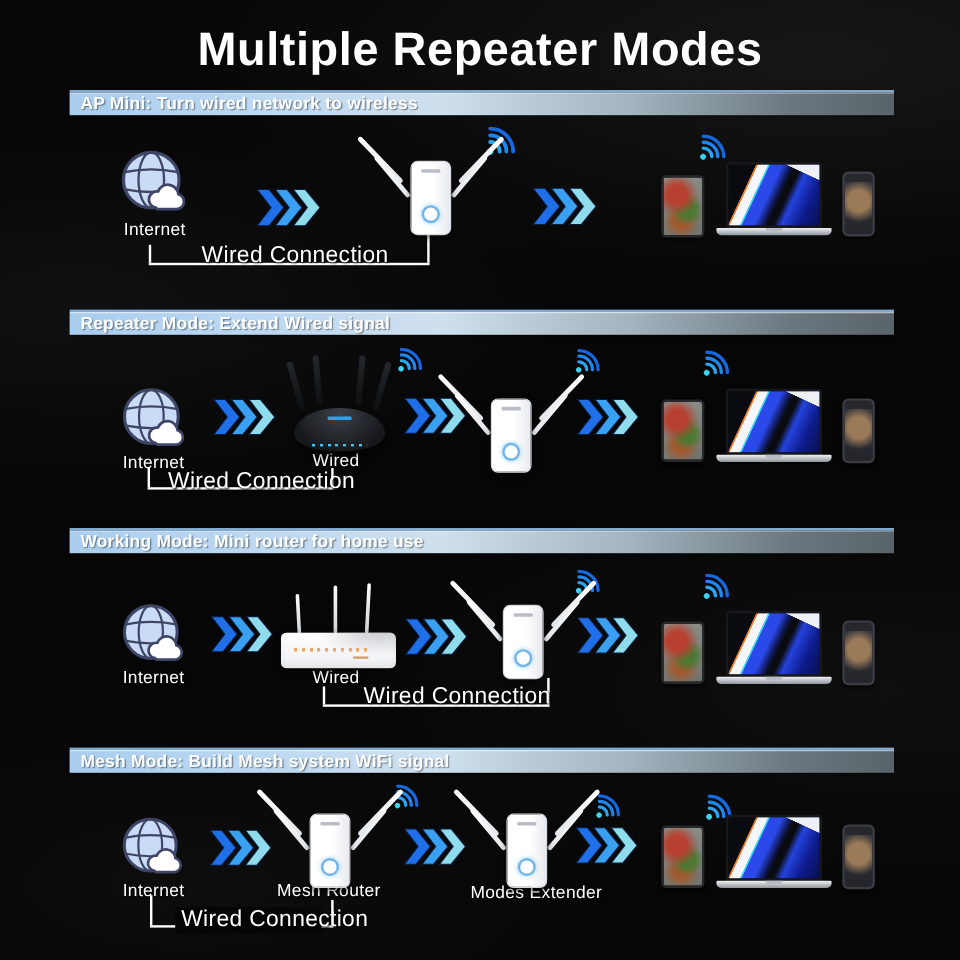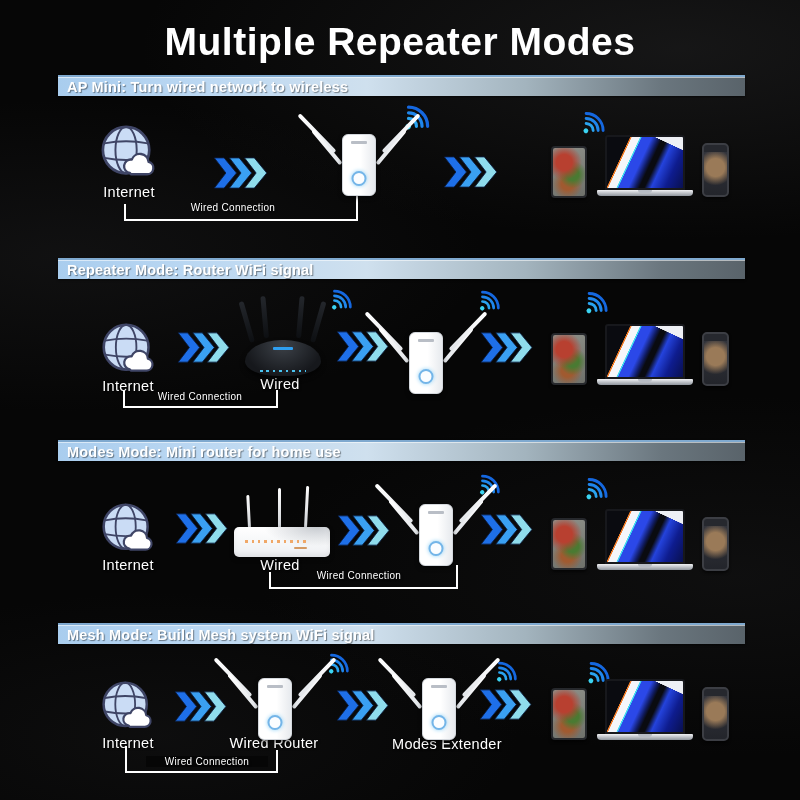--- a/index.html
+++ b/index.html
@@ -23,21 +23,21 @@
     border-top:2px solid #7fa9cf;
     box-shadow:inset 0 1px 0 rgba(255,255,255,.55), 0 1px 2px rgba(0,0,0,.6);
     color:#fff;font-size:14.5px;font-weight:bold;line-height:20px;padding-left:9px;
     text-shadow:1px 1px 1px rgba(0,0,0,.45);letter-spacing:.2px;
   }
   .nlabel{
     position:absolute;color:#fff;font-size:14.5px;text-align:center;letter-spacing:.3px;
     text-shadow:1px 1px 2px rgba(0,0,0,.9);white-space:nowrap;
   }
   .wlabel{
-    position:absolute;color:#fff;font-size:10px;text-align:center;letter-spacing:.3px;
+    position:absolute;color:#fff;font-size:19px;text-align:center;letter-spacing:.3px;
     text-shadow:1px 1px 2px rgba(0,0,0,.9);white-space:nowrap;
   }
   .wlabel.onln{background:#060606;z-index:3;padding:0 5px;}
   .vline{position:absolute;width:2px;background:#fff;}
   .hline{position:absolute;height:2px;background:#fff;}
   svg.abs{position:absolute;overflow:visible;}
   
   .extender{position:absolute;width:110px;height:110px;}
   .extender .ant{position:absolute;width:4px;border-radius:2px;z-index:1;
     background:linear-gradient(180deg,#ffffff,#e2e5e9);transform-origin:50% 100%;}
@@ -176,21 +176,21 @@
     </svg>
     <div class="tablet" style="left:551px;top:146px"></div>
     <div class="laptop" style="left:597px;top:135px">
       <div class="lap-screen"></div>
       <div class="lap-base"></div>
     </div>
     <div class="phone" style="left:702px;top:143px"></div>
   </div>
 
   <div>
-    <div class="shdr" style="top:258px">Repeater Mode: Router WiFi signal</div>
+    <div class="shdr" style="top:258px">Repeater Mode: Extend Wired signal</div>
 
     <svg class="abs" style="left:100px;top:322px" width="56" height="56" viewBox="0 0 60 60">
       <circle cx="28" cy="27" r="24" fill="#cadcf5" stroke="#3f4566" stroke-width="2.8"></circle>
       <ellipse cx="28" cy="27" rx="11" ry="24" fill="none" stroke="#3f4566" stroke-width="2"></ellipse>
       <path d="M5.5 20 Q28 15.5 50.5 20" fill="none" stroke="#3f4566" stroke-width="2"></path>
       <path d="M5.5 35 Q28 39.5 50.5 35" fill="none" stroke="#3f4566" stroke-width="2"></path>
       <path d="M33 52 h16.5 a6.5 6.5 0 0 0 1.8 -12.8 a9 9 0 0 0 -17.4 -2.4 a7 7 0 0 0 -1.9 13.9 z" fill="#ffffff" stroke="#3f4566" stroke-width="2.4" stroke-linejoin="round"></path>
     </svg>
     <span class="nlabel" style="left:88px;top:378px;width:80px">Internet</span>
 
@@ -266,21 +266,21 @@
     </svg>
     <div class="tablet" style="left:551px;top:333px"></div>
     <div class="laptop" style="left:597px;top:324px">
       <div class="lap-screen"></div>
       <div class="lap-base"></div>
     </div>
     <div class="phone" style="left:702px;top:332px"></div>
   </div>
 
   <div>
-    <div class="shdr" style="top:440px">Modes Mode: Mini router for home use</div>
+    <div class="shdr" style="top:440px">Working Mode: Mini router for home use</div>
 
     <svg class="abs" style="left:100px;top:502px" width="55" height="55" viewBox="0 0 60 60">
       <circle cx="28" cy="27" r="24" fill="#cadcf5" stroke="#3f4566" stroke-width="2.8"></circle>
       <ellipse cx="28" cy="27" rx="11" ry="24" fill="none" stroke="#3f4566" stroke-width="2"></ellipse>
       <path d="M5.5 20 Q28 15.5 50.5 20" fill="none" stroke="#3f4566" stroke-width="2"></path>
       <path d="M5.5 35 Q28 39.5 50.5 35" fill="none" stroke="#3f4566" stroke-width="2"></path>
       <path d="M33 52 h16.5 a6.5 6.5 0 0 0 1.8 -12.8 a9 9 0 0 0 -17.4 -2.4 a7 7 0 0 0 -1.9 13.9 z" fill="#ffffff" stroke="#3f4566" stroke-width="2.4" stroke-linejoin="round"></path>
     </svg>
     <span class="nlabel" style="left:88px;top:557px;width:80px">Internet</span>
 
@@ -382,21 +382,21 @@
       </div>
     </div>
     <svg class="abs" style="left:321px;top:650px" width="30" height="30" viewBox="0 0 40 40">
       <g transform="rotate(45 20 22)">
         <circle cx="20" cy="31" r="3" fill="#3bd4f2"></circle>
         <path class="wf" d="M13.8 24.4 A 8.8 8.8 0 0 1 26.2 24.4" stroke="#2aa4f0" stroke-width="3.6"></path>
         <path class="wf" d="M9.4 20 A 15 15 0 0 1 30.6 20" stroke="#1f86ec" stroke-width="3.6"></path>
         <path class="wf" d="M5 15.6 A 21.2 21.2 0 0 1 35 15.6" stroke="#1568e0" stroke-width="3.6"></path>
       </g>
     </svg>
-    <span class="nlabel" style="left:229px;top:735px;width:90px">Wired Router</span>
+    <span class="nlabel" style="left:229px;top:735px;width:90px">Mesh Router</span>
 
     <svg class="abs" style="left:337px;top:690px" width="52" height="31" viewBox="0 0 60 36">
       <path d="M0 1 L11 1 L25 18 L11 35 L0 35 L13 18 Z" fill="#1e6fe8" stroke="#0b1c3f" stroke-width="1"></path>
       <path d="M17 1 L28 1 L42 18 L28 35 L17 35 L30 18 Z" fill="#3aa0f2" stroke="#0b1c3f" stroke-width="1"></path>
       <path d="M34 1 L45 1 L59 18 L45 35 L34 35 L47 18 Z" fill="#8fdcec" stroke="#0b1c3f" stroke-width="1"></path>
     </svg>
 
     <div class="extender" style="left:383px;top:656px">
       <i class="ant e-a1"></i>
       <i class="ant e-a2"></i>

